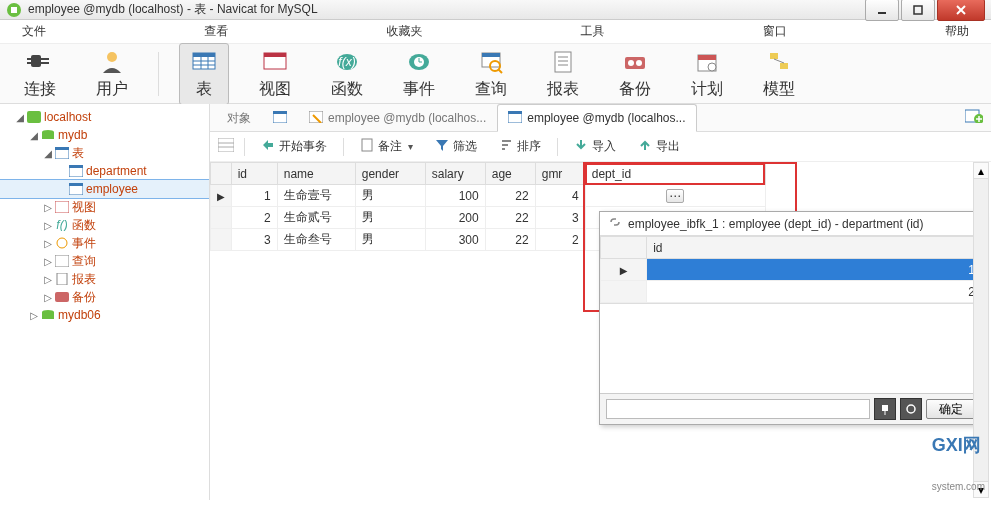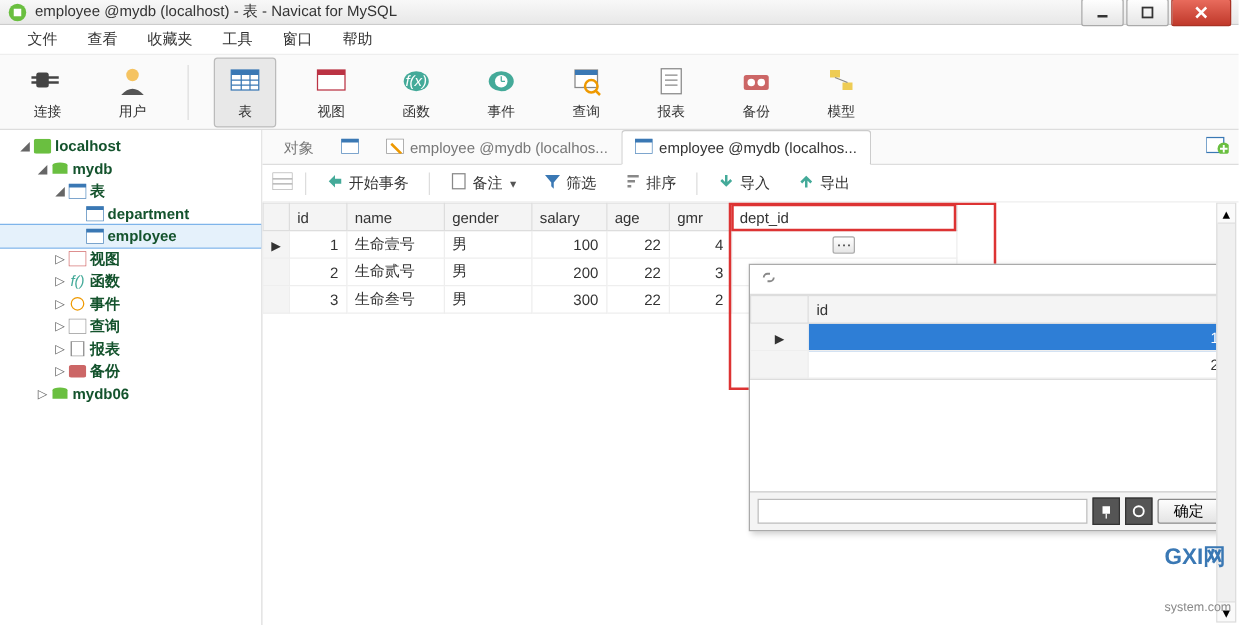--- a/index.html
+++ b/index.html
@@ -8,41 +8,41 @@
 
 .titlebar { height: 20px; background: linear-gradient(#f8f8f8, #e8e8e8); border-bottom: 1px solid #ccc; display: flex; align-items: center; padding: 0 6px; }
 .titlebar .app-icon { width: 16px; height: 16px; margin-right: 6px; }
 .titlebar .title-text { flex: 1; color: #333; }
 .winbtns { display: flex; }
 .winbtn { width: 34px; height: 22px; display: flex; align-items: center; justify-content: center; border: 1px solid #aaa; border-radius: 2px; margin-left: 2px; background: linear-gradient(#fefefe,#e6e6e6); }
 .winbtn.close { background: linear-gradient(#e86b5c,#c0392b); border-color: #a83224; width: 48px; }
 .winbtn.close svg { stroke: #fff; }
 
 
-.menubar { height: 24px; display: flex; align-items: center; padding: 0 10px; border-bottom: 1px solid #eee; }
+.menubar { height: 24px; display: flex; align-items: center; padding: 0 10px; border-bottom: 1px solid #eee; justify-content: space-between; }
 .menubar .menu-item { padding: 0 12px; color: #333; cursor: default; }
 
 
 .toolbar { height: 60px; display: flex; align-items: center; padding: 4px 14px; border-bottom: 1px solid #ddd; background: #fafafa; gap: 20px; }
 .tool-btn { display: flex; flex-direction: column; align-items: center; gap: 3px; padding: 4px 10px; border-radius: 3px; cursor: pointer; }
 .tool-btn.selected { background: #e8e8e8; border: 1px solid #bbb; }
-.tool-label { color: #333; font-size: 11px; }
+.tool-label { color: #333; font-size: 16px; }
 .tool-icon { width: 28px; height: 28px; display: flex; align-items: center; justify-content: center; }
 .vsep { width: 1px; height: 44px; background: #ddd; }
 
 
 .body-split { display: flex; height: calc(510px - 30px - 24px - 60px); }
 
 
 .sidebar { width: 210px; border-right: 1px solid #ddd; padding: 4px 0; overflow: hidden; background: #fff; }
 .tree-row { display: flex; align-items: center; height: 18px; padding: 0 4px; cursor: default; }
 .tree-row.selected { background: #e5f1fb; outline: 1px solid #7eb4ea; }
 .tree-exp { width: 12px; display: inline-flex; justify-content: center; color: #666; font-size: 10px; }
 .tree-icon { width: 16px; height: 14px; display: inline-flex; align-items: center; justify-content: center; margin-right: 2px; }
-.tree-label { color: #14532d; font-weight: bold; }
+.tree-label { color: #c2410c; }
 .ind1 { padding-left: 14px; } .ind2 { padding-left: 28px; } .ind3 { padding-left: 42px; } .ind4 { padding-left: 56px; }
 
 
 .main { flex: 1; display: flex; flex-direction: column; position: relative; }
 
 
 .tabs { height: 28px; display: flex; align-items: stretch; border-bottom: 1px solid #ddd; background: #fafafa; padding-left: 6px; }
 .tab { display: flex; align-items: center; gap: 5px; padding: 0 10px; border: 1px solid transparent; border-bottom: none; color: #777; cursor: pointer; max-width: 200px; }
 .tab .tab-text { overflow: hidden; text-overflow: ellipsis; white-space: nowrap; }
 .tab.active { background: #fff; border-color: #ccc; color: #333; border-radius: 3px 3px 0 0; border-bottom: 1px solid #fff; margin-bottom: -1px; }
@@ -217,20 +217,30 @@
   </div>
   <div class="tool-btn">
     <span class="tool-icon">
         <svg width="26" height="26">
           <rect x="3" y="8" width="20" height="12" rx="2" fill="#c66"></rect>
           <circle cx="9" cy="14" r="3" fill="#fff"></circle>
           <circle cx="17" cy="14" r="3" fill="#fff"></circle>
         </svg>
       </span>
     <span class="tool-label">备份</span>
+  </div>
+  <div class="tool-btn">
+    <span class="tool-icon">
+        <svg width="26" height="26">
+          <rect x="4" y="6" width="18" height="16" fill="#fff" stroke="#888"></rect>
+          <rect x="4" y="6" width="18" height="5" fill="#c55"></rect>
+          <circle cx="18" cy="18" r="4" fill="#fff" stroke="#888"></circle>
+        </svg>
+      </span>
+    <span class="tool-label">计划</span>
   </div>
   <div class="tool-btn">
     <span class="tool-icon">
         <svg width="26" height="26">
           <rect x="4" y="4" width="8" height="6" fill="#ec5"></rect>
           <rect x="14" y="14" width="8" height="6" fill="#ec5"></rect>
           <line x1="8" y1="10" x2="18" y2="14" stroke="#888"></line>
         </svg>
       </span>
     <span class="tool-label">模型</span>
@@ -493,20 +503,21 @@
         </tbody>
       </table>
 
       <div class="hl-box" style="left:373px; top:0px; width:214px; height:150px;"></div>
 
       <div class="fk-popup" style="left:389px; top:49px; width:384px;">
         <div class="fk-title">
           <span><svg width="14" height="12">
                 <path d="M3 6 A3 3 0 0 1 6 3 L8 3 M11 6 A3 3 0 0 1 8 9 L6 9" fill="none" stroke="#888" stroke-width="1.5"></path>
               </svg></span>
+          <span>employee_ibfk_1 : employee (dept_id) - department (id)</span>
         </div>
         <div class="fk-body">
           <table>
             <thead>
                 <tr>
                   <th style="width:14px"></th>
                   <th style="width:150px">id</th>
                 </tr>
               </thead>
             <tbody>

